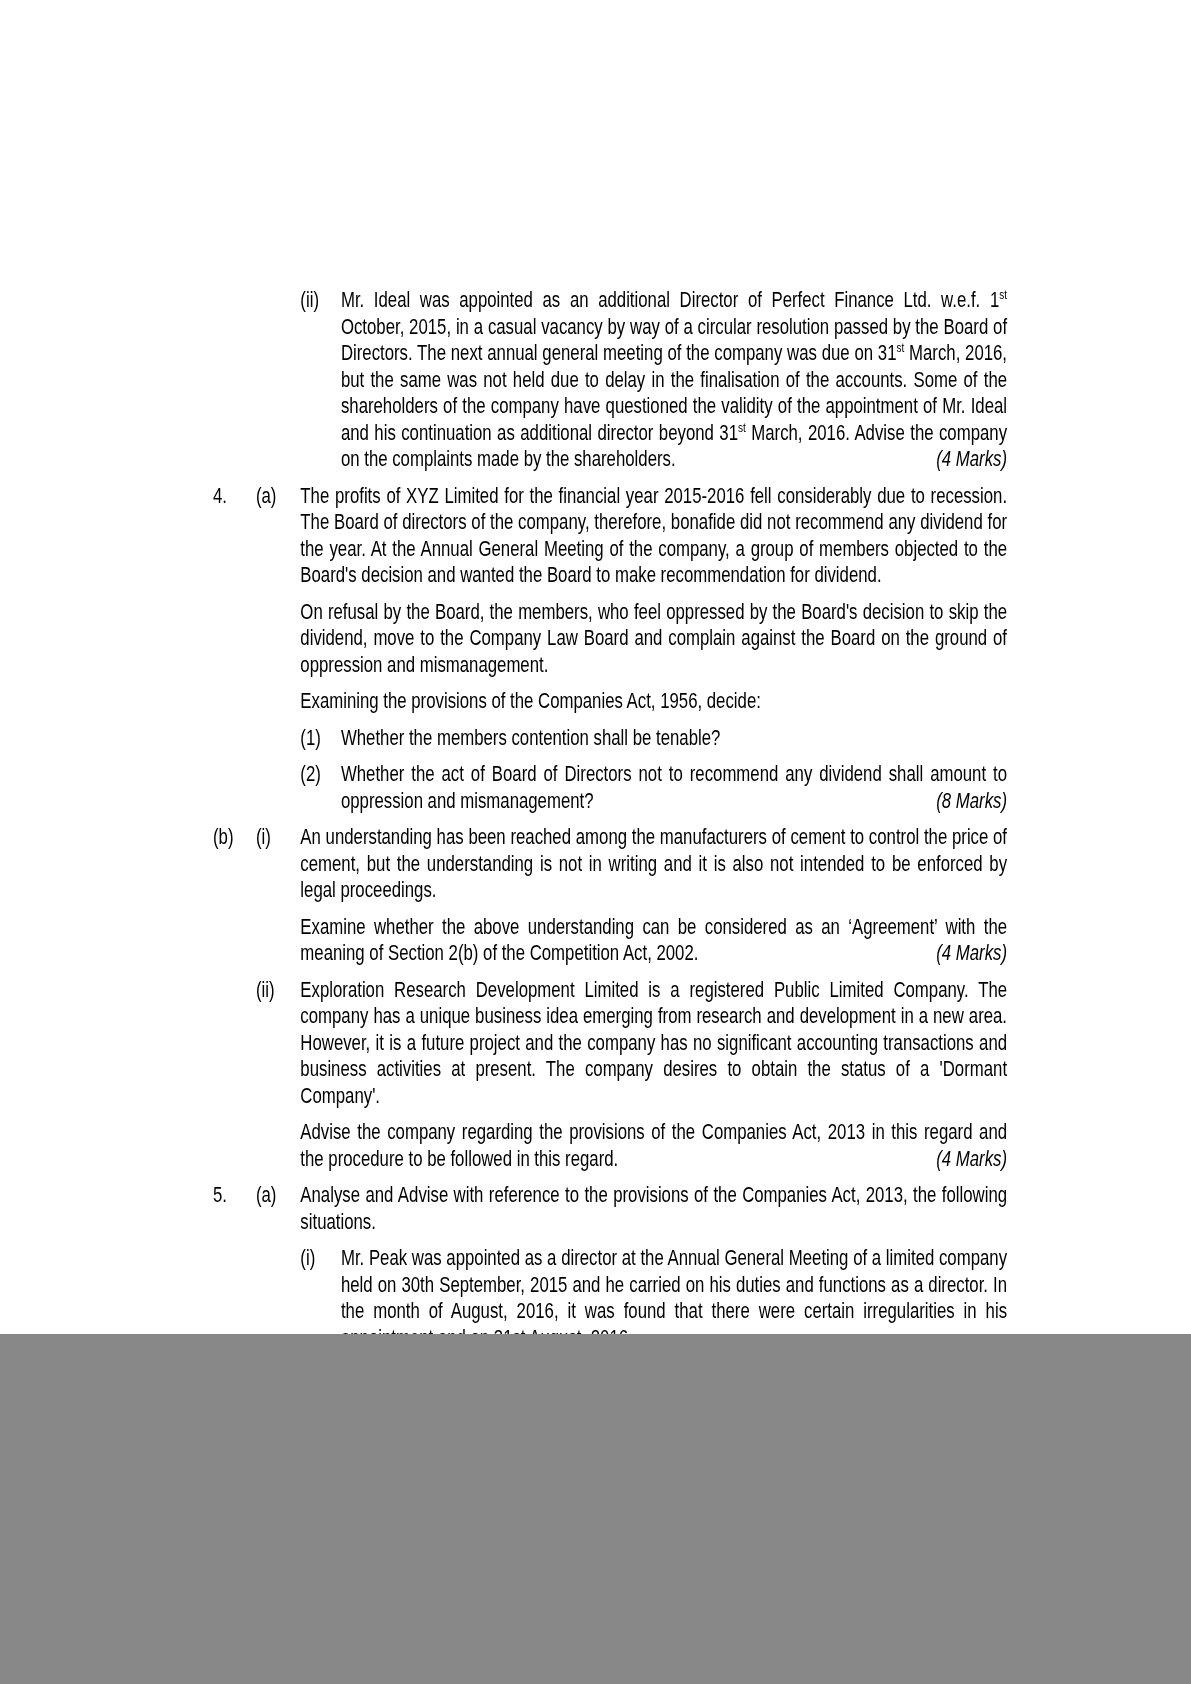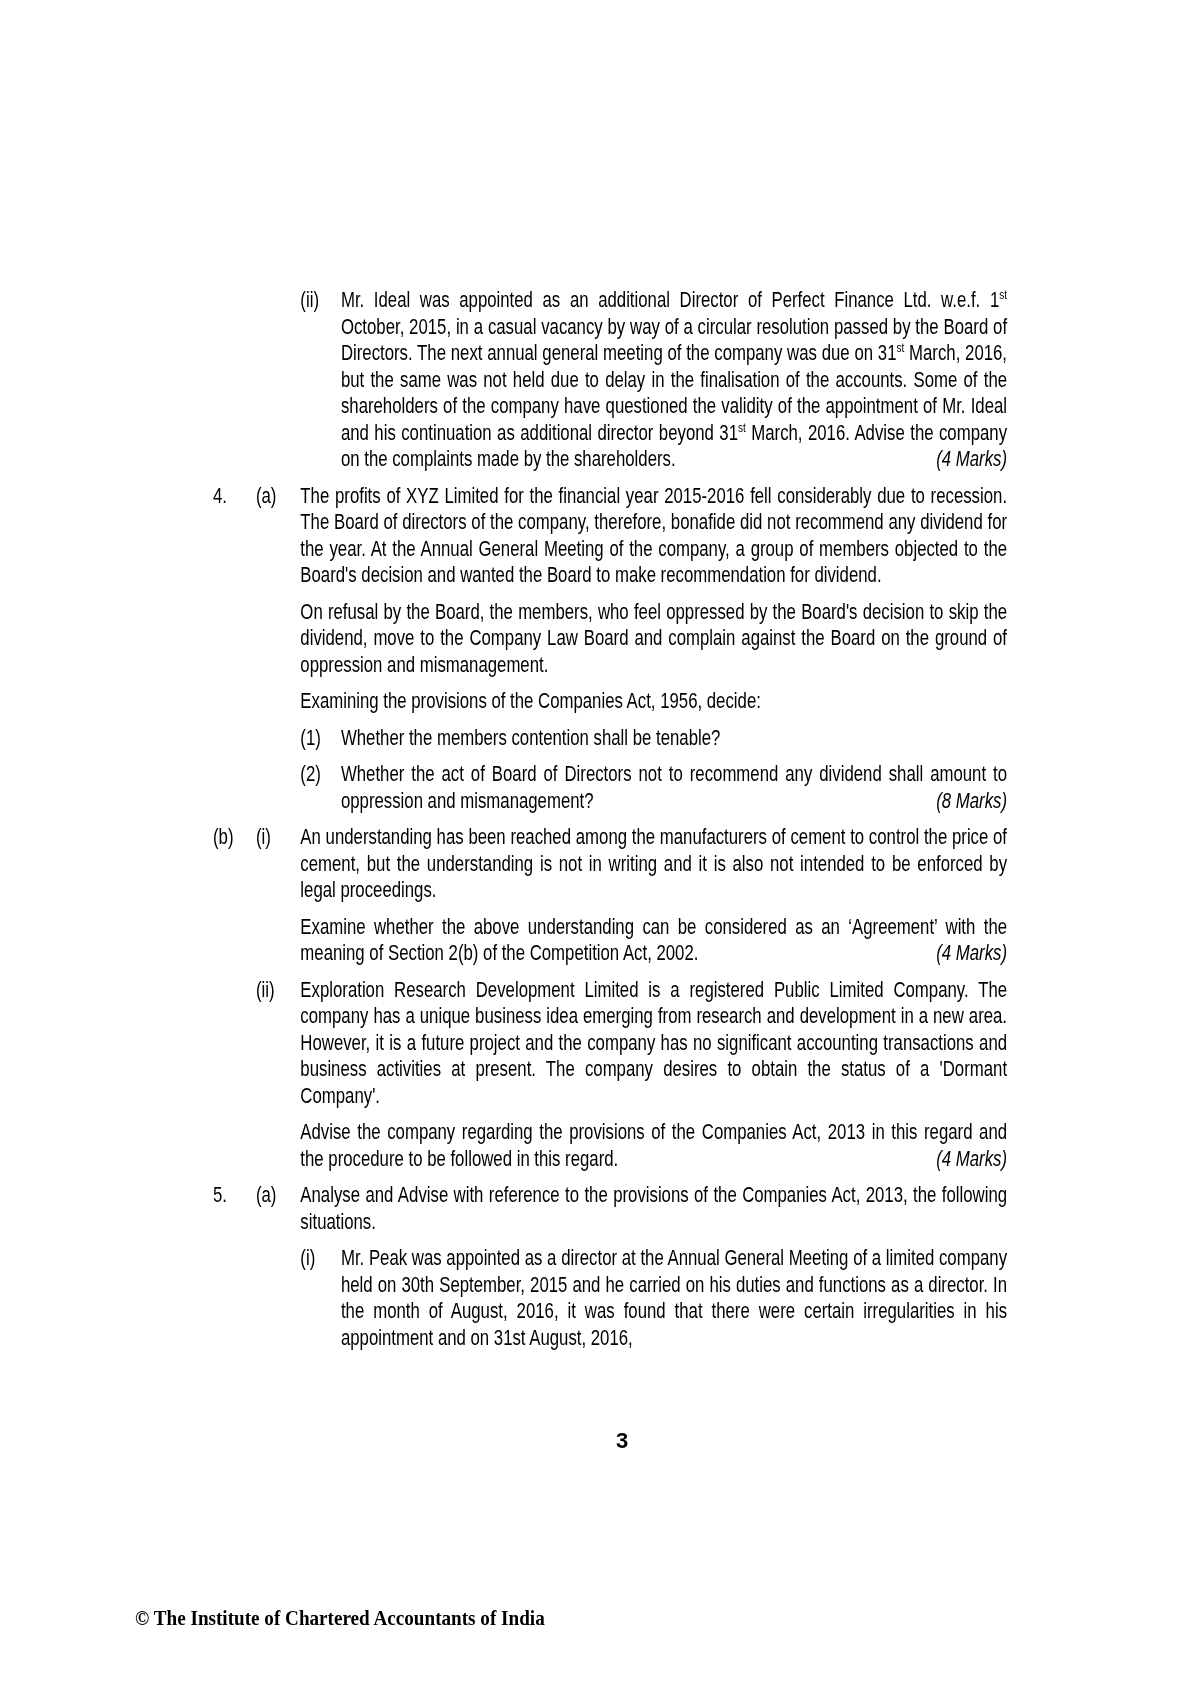--- a/index.html
+++ b/index.html
@@ -1,18 +1,18 @@
 <!DOCTYPE html>
 <html><head>
 <meta charset="utf-8">
 <style>
   html,body { margin:0; padding:0; background:#888; }
   .page {
     position:relative;
-    width:1191px; height:1684px;
+    width:1191px; height:1334px;
     margin:0 auto;
     background:#ffffff;
     color:#000000;
     font-family:"Liberation Sans","DejaVu Sans",sans-serif;
     overflow:hidden;
   }
   .content-outer {
     position:absolute; left:213px; top:287px; width:794px;
   }
   .content-inner {

